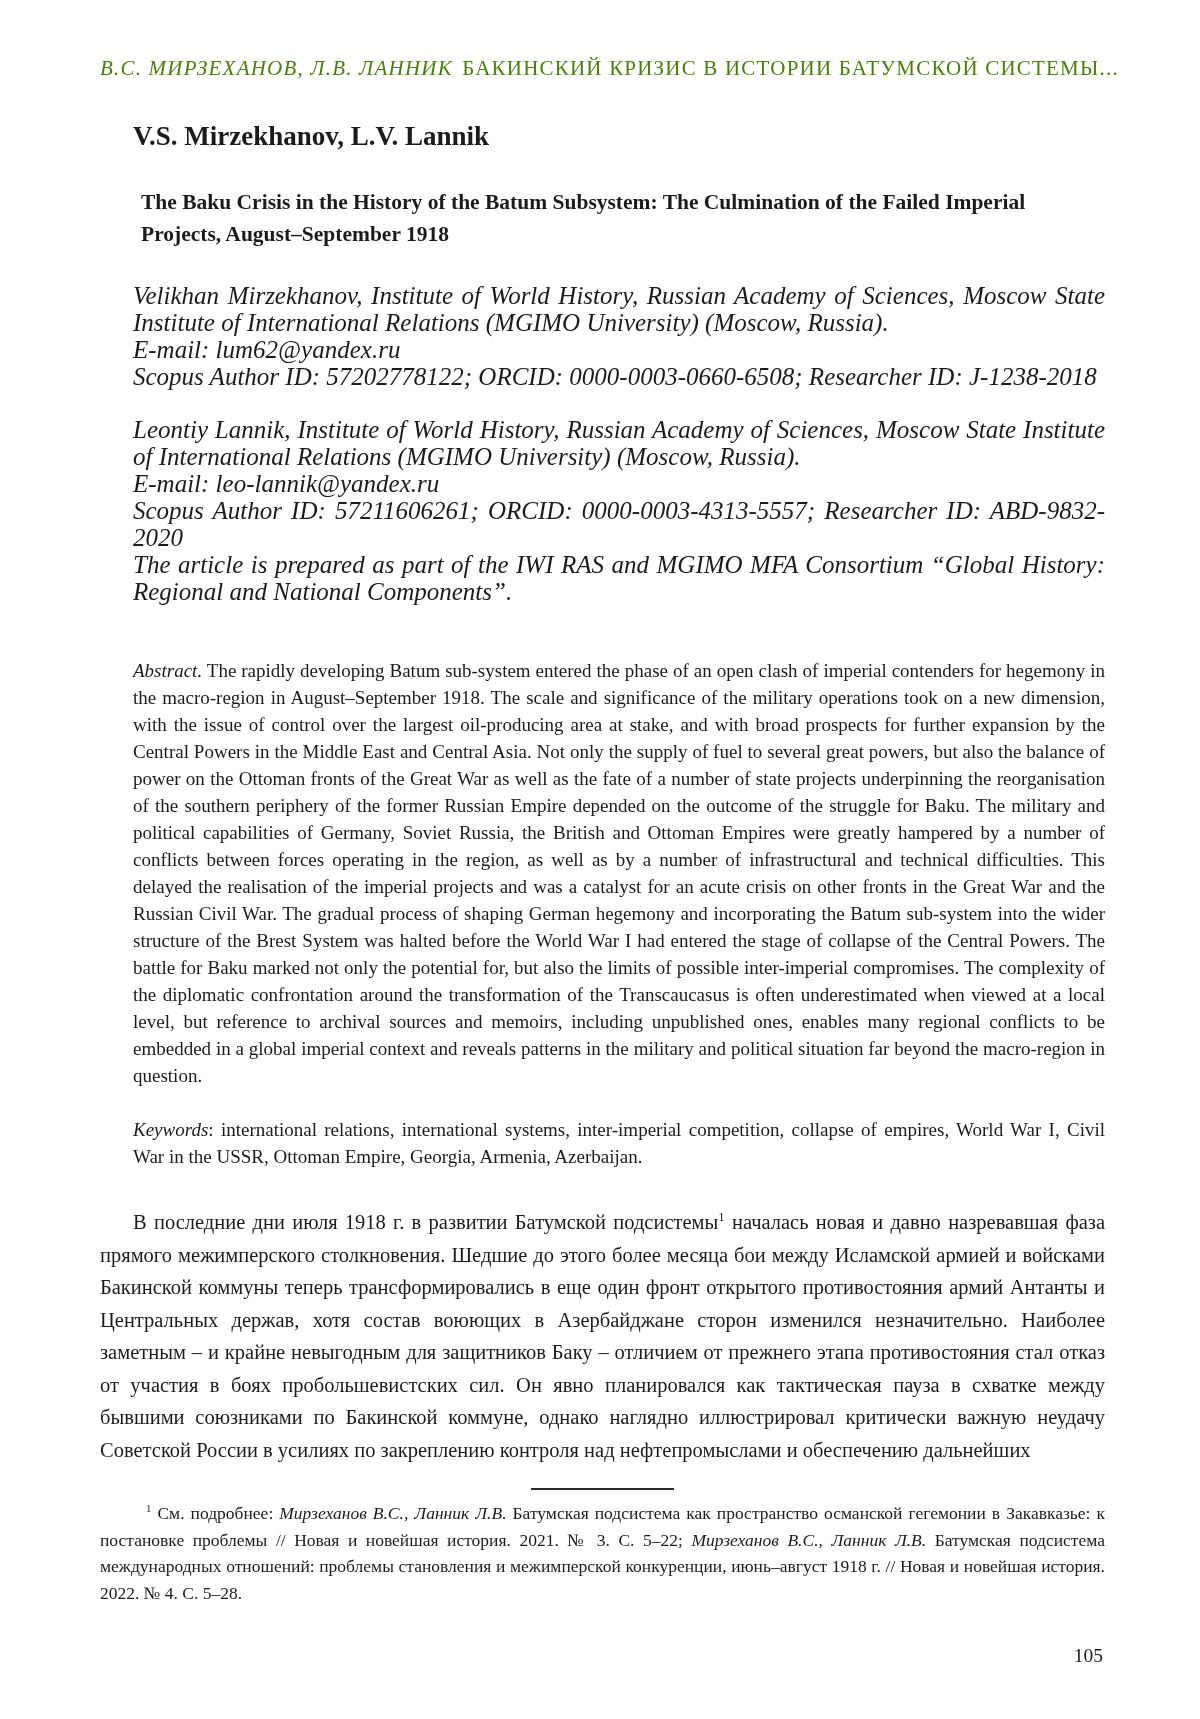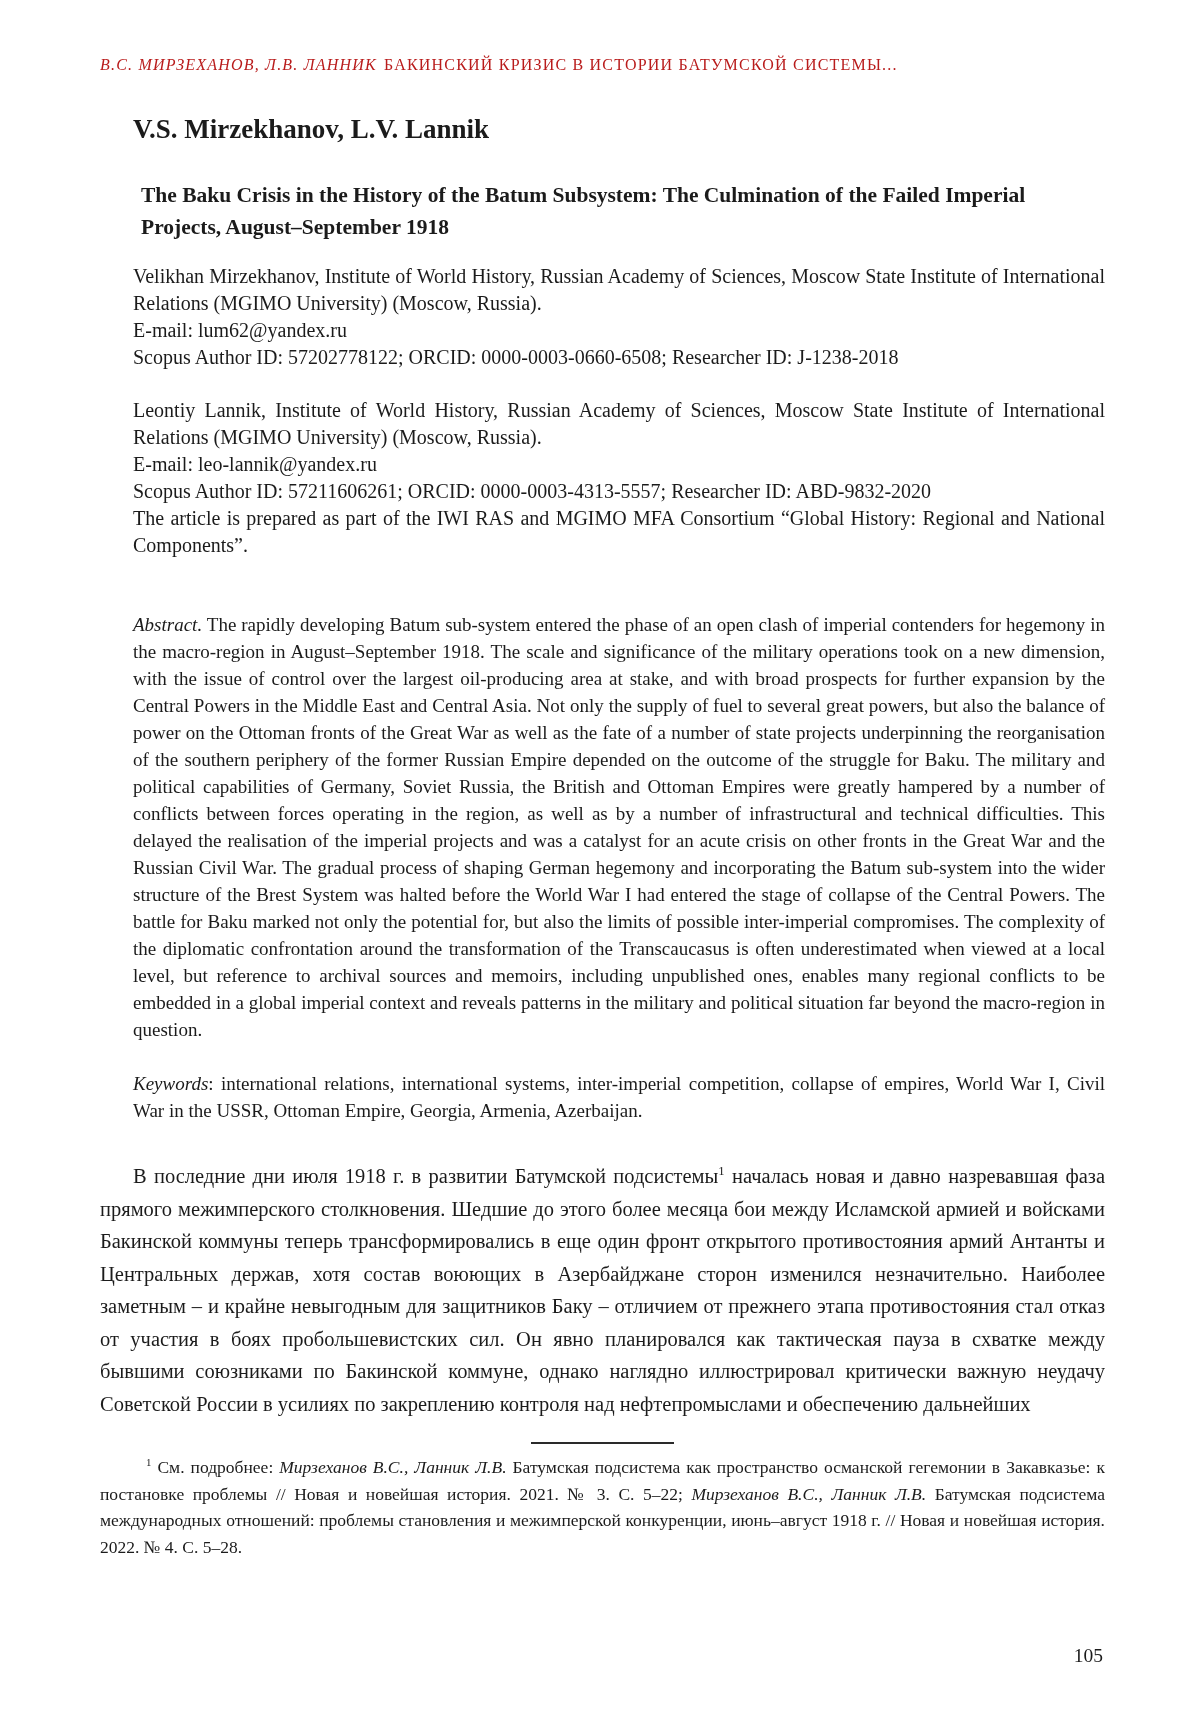--- a/index.html
+++ b/index.html
@@ -8,45 +8,46 @@
     width: 1200px;
     height: 1719px;
     background: #ffffff;
     color: #1b1b1b;
     font-family: "Liberation Serif", "DejaVu Serif", serif;
     box-sizing: border-box;
     padding: 56px 95px 0 100px;
     overflow: hidden;
   }
   .running-head {
-    font-size: 16px;
+    font-size: 21px;
     letter-spacing: 1.2px;
     white-space: nowrap;
-    color: #b91c1c;
+    color: #4d7c0f;
   }
   .running-head .rh-authors {
     font-style: italic;
     margin-right: 0.45em;
   }
   .front { margin-left: 33px; }
   .authors-line {
     margin: 40px 0 17px 0;
     font-weight: bold;
     font-size: 27px;
   }
   .article-title {
     margin: 34px 0 0 8px;
     font-weight: bold;
     font-size: 21.5px;
     line-height: 32px;
     max-width: 952px;
   }
   .affil-block {
-    margin: 20px 0 0 0;
-    font-size: 20px;
+    margin: 32px 0 0 0;
+    font-style: italic;
+    font-size: 25px;
     line-height: 27px;
     text-align: justify;
   }
   .affil-block.second { margin-top: 26px; }
   .affil-block div { margin: 0; }
   .abstract-par {
     margin: 52px 0 0 0;
     font-size: 19px;
     line-height: 27px;
     text-align: justify;

